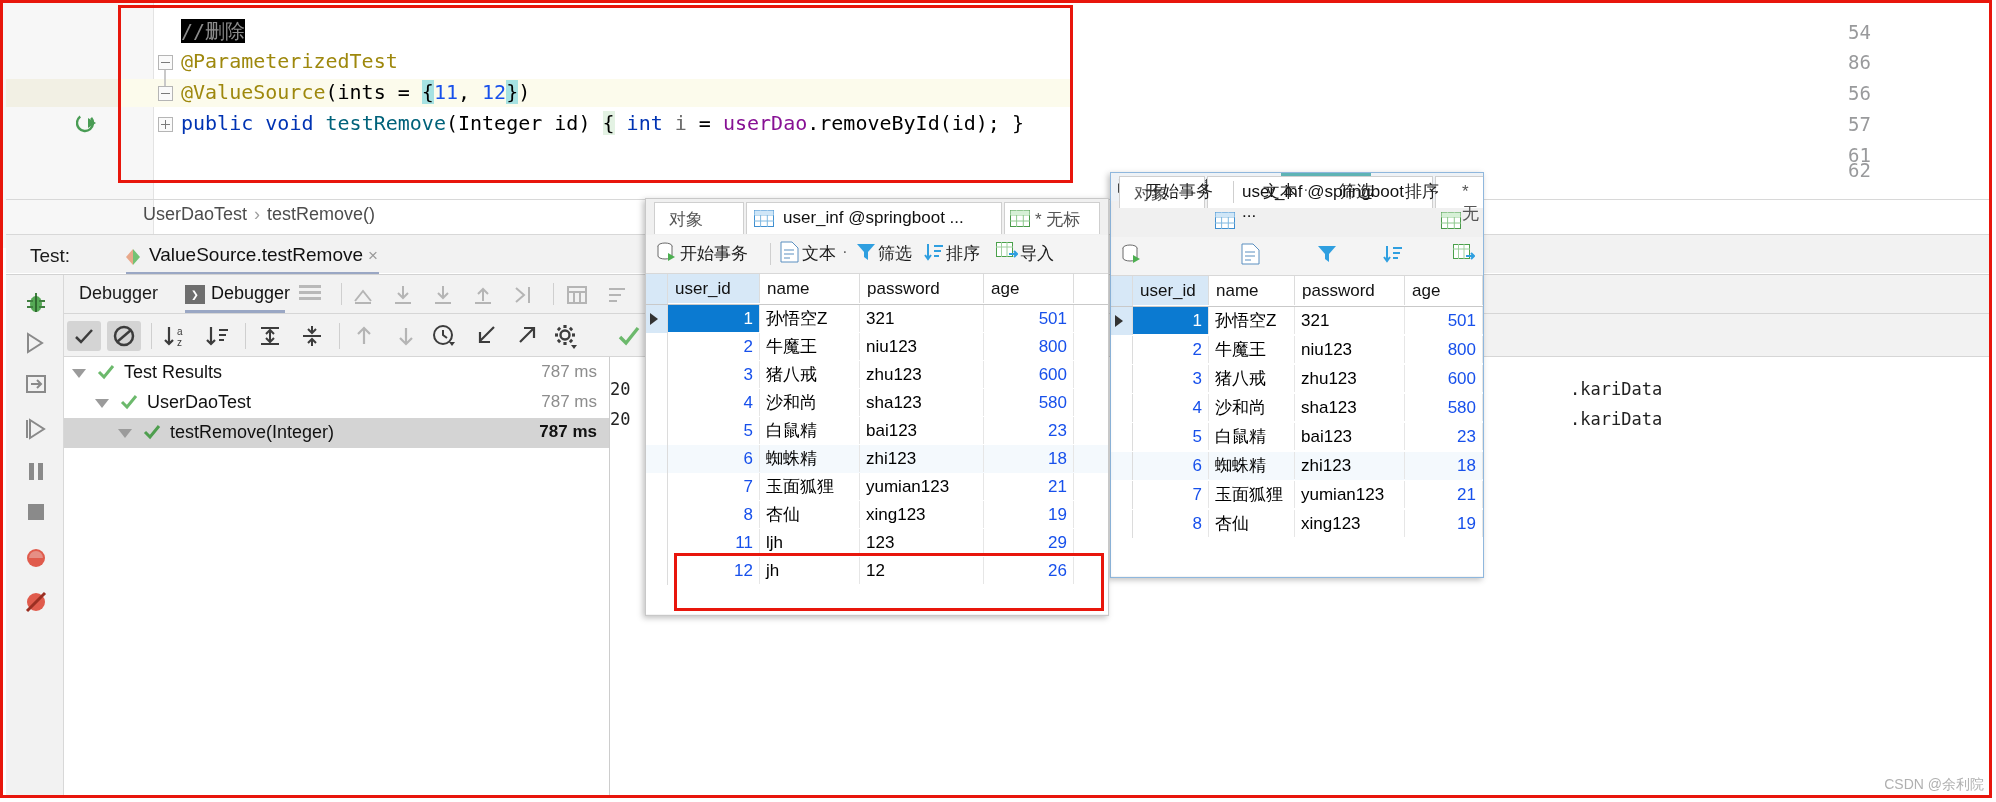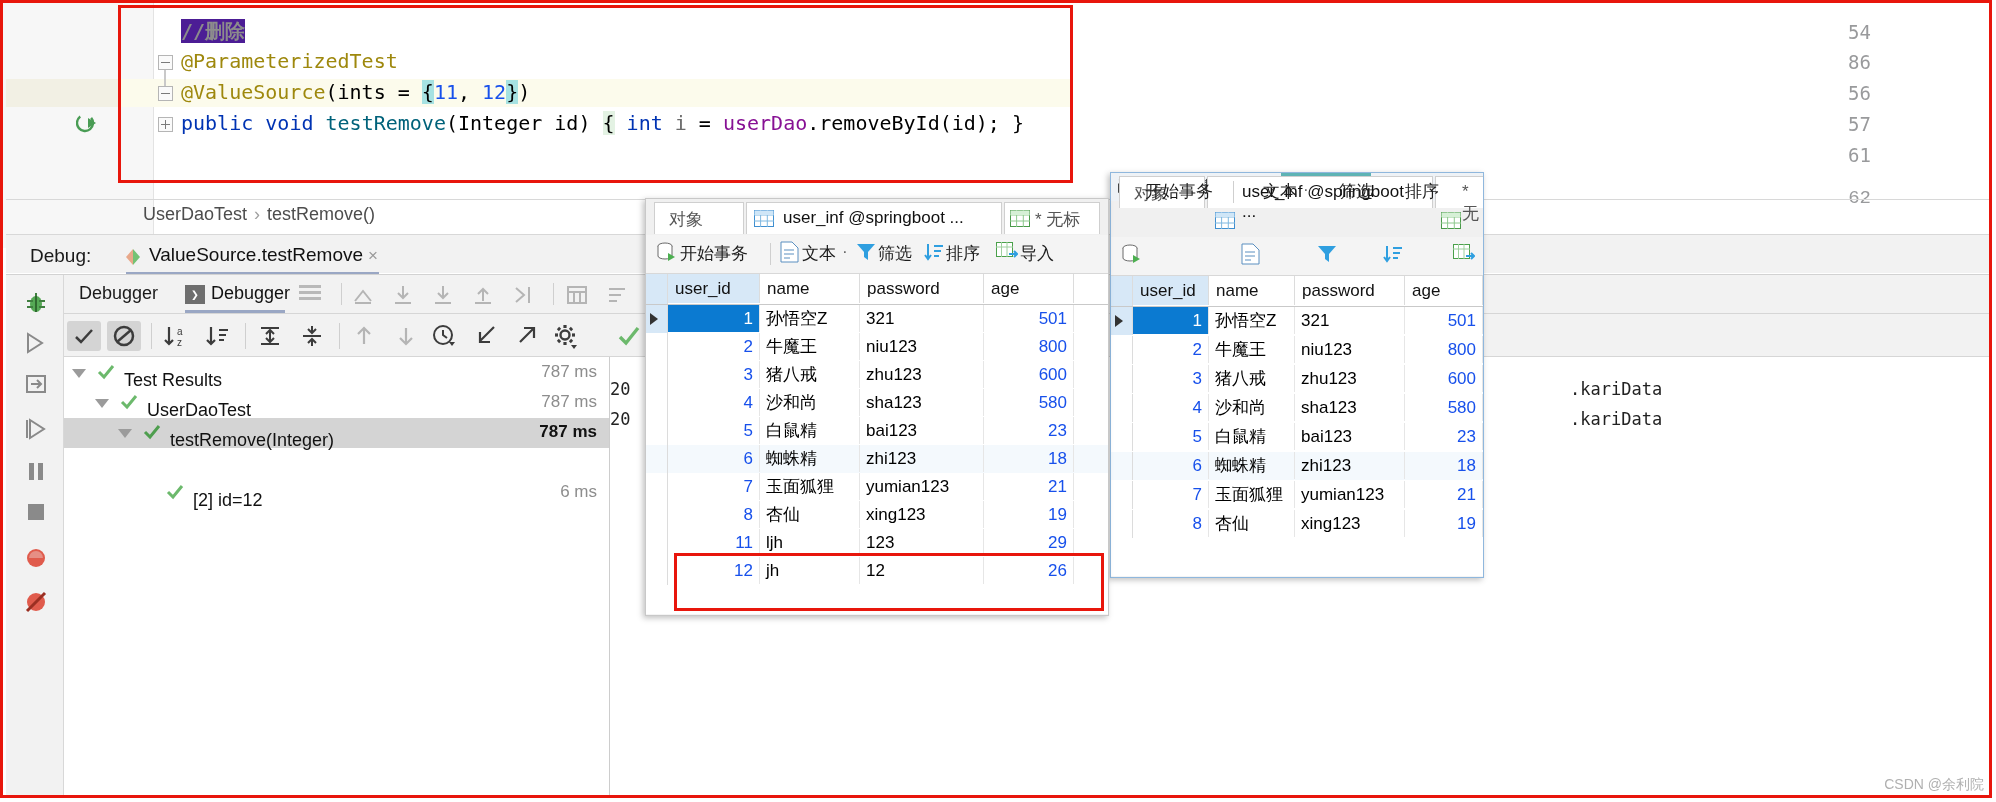--- a/index.html
+++ b/index.html
@@ -64,21 +64,21 @@
     font-family:"DejaVu Sans Mono",monospace;
     font-size:20px;
     white-space:pre;
   }
   .kw{color:#0033b3;}
   .anno{color:#9e880d;}
   .num{color:#1750eb;}
   .meth{color:#00627a;}
   .field{color:#871094;}
   .gray{color:#6b6b6b;}
-  .cmt{color:#8c8c8c;background:#4c1d95;font-weight:bold;}
+  .cmt{color:#8c8c8c;background:#000000;}
   .hl-cyan{background:#a6e2e2;}
   .hl-green{background:#e3f2e3;}
   #line56-hl{left:115px;top:76px;width:952px;height:28px;background:#fcfbec;}
   #line56-gut{left:3px;top:76px;width:147px;height:28px;background:#f2f0e4;}
 
   
   #code-red-rect{
     left:115px;top:2px;width:955px;height:178px;
     border:3px solid #e8160c;box-sizing:border-box;
   }
@@ -121,21 +121,21 @@
   #toolbar2{left:61px;top:311px;width:1928px;height:42px;background:#f2f2f2;border-bottom:1px solid #d6d6d6;}
   .tb2btn{position:absolute;top:318px;width:34px;height:30px;}
   .tb2btn.pressed{background:#d4d4d4;border-radius:3px;}
 
   
   #tree{left:61px;top:354px;width:545px;height:442px;background:#fff;}
   .trow{position:absolute;left:0;width:545px;height:30px;}
   .trow.sel{background:#d4d4d4;}
   .tri{position:absolute;width:0;height:0;border-left:7px solid transparent;border-right:7px solid transparent;border-top:9px solid #9b9b9b;}
   .chk{position:absolute;width:20px;height:18px;}
-  .tlabel{position:absolute;font-size:18px;color:#111;top:12px;}
+  .tlabel{position:absolute;font-size:18px;color:#111;top:4px;}
   .tdur{position:absolute;right:12px;top:4px;font-size:17px;color:#8d8d8d;}
   .tdur.b{color:#111;font-weight:bold;}
   #tree-divider{left:606px;top:354px;width:1px;height:442px;background:#cdcdcd;}
 
   
   #console{left:607px;top:354px;width:1382px;height:442px;background:#fff;overflow:hidden;}
   .ctext{position:absolute;font-family:"DejaVu Sans Mono",monospace;font-size:17px;color:#222;white-space:pre;}
 
   
   #nav1{
@@ -194,21 +194,21 @@
 
   <div class="abs" id="gutter"></div>
   <div class="abs" id="line56-gut"></div>
   <div class="abs" id="line56-hl"></div>
 
   <div class="lineno abs" style="top:18px;">54</div>
   <div class="lineno abs" style="top:48px;">86</div>
   <div class="lineno abs" style="top:79px;">56</div>
   <div class="lineno abs" style="top:110px;">57</div>
   <div class="lineno abs" style="top:141px;">61</div>
-  <div class="lineno abs" style="top:184px;font-family:Liberation Mono, monospace;">62</div>
+  <div class="lineno abs" style="top:156px;">62</div>
 
   <svg class="abs" id="run-icon" viewBox="0 0 22 22">
     <circle cx="9" cy="10" r="8" fill="none" stroke="#499c54" stroke-width="2.4" stroke-dasharray="38 14" transform="rotate(-40 9 10)"></circle>
     <path d="M12 5 L20 10 L12 15 Z" fill="#499c54"></path>
   </svg>
 
   <div class="foldmark abs" style="top:52px;"></div>
   <div class="foldmark abs" style="top:83px;"></div>
   <div class="foldmark plus abs" style="top:114px;"></div>
   <div class="foldline abs" style="top:67px;height:16px;"></div>
@@ -223,21 +223,21 @@
 
   <div class="abs" id="code-red-rect"></div>
 
   <div class="abs" id="editor-hdiv"></div>
   <div class="abs" id="breadcrumb">
     <span>UserDaoTest</span><span class="bc-sep">›</span><span>testRemove()</span>
   </div>
   <div class="abs" id="bc-div2"></div>
 
   <div class="abs" id="debug-bar"></div>
-  <div class="abs" id="debug-label">Debug:</div>
+  <div class="abs" id="debug-label">Test:</div>
   <div class="abs" id="debug-tab">
     <svg id="debug-tab-icon" viewBox="0 0 20 18">
       <path d="M10 1 L3 9 L10 17 Z" fill="#e8a88a"></path>
       <path d="M10 1 L17 9 L10 17 Z" fill="#74c274"></path>
     </svg>
     <span id="debug-tab-text">ValueSource.testRemove</span>
     <span id="debug-tab-close">×</span>
   </div>
   <div class="abs" id="debug-tab-underline"></div>
   <div class="abs" id="debug-bar-div"></div>
@@ -433,27 +433,20 @@
   <div class="trow abs sel" style="left:61px;top:415px;">
     <span class="tri" style="left:54px;top:11px;"></span>
     <svg class="chk" style="left:78px;top:5px;" viewBox="0 0 20 18">
         <path d="M3 9 L8 14 L17 3" fill="none" stroke="#4e9e4e" stroke-width="3"></path>
       </svg>
     <span class="tlabel" style="left:106px;">testRemove(Integer)</span>
     <span class="tdur b">787 ms</span>
   </div>
 
 
-  <div class="trow abs" style="left:61px;top:475px;">
-    <svg class="chk" style="left:101px;top:5px;" viewBox="0 0 20 18">
-        <path d="M3 9 L8 14 L17 3" fill="none" stroke="#6cb96c" stroke-width="3"></path>
-      </svg>
-    <span class="tlabel" style="left:129px;">[2] id=12</span>
-    <span class="tdur">6 ms</span>
-  </div>
 
   <div class="abs" id="console">
     <span class="ctext" style="left:0px;top:22px;">20</span>
     <span class="ctext" style="left:0px;top:52px;">20</span>
     <span class="ctext" style="left:430px;top:22px;">-- [</span>
     <span class="ctext" style="left:430px;top:52px;">-- [</span>
     <span class="ctext" style="left:960px;top:22px;">.kariData</span>
     <span class="ctext" style="left:960px;top:52px;">.kariData</span>
   </div>
 </div>

